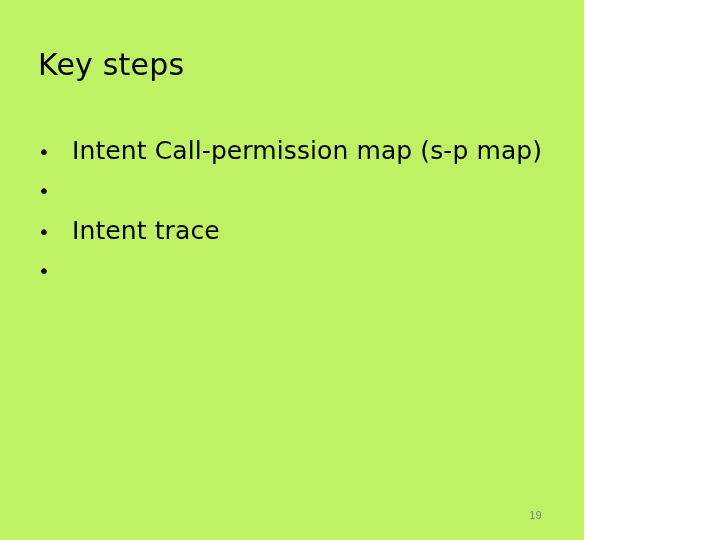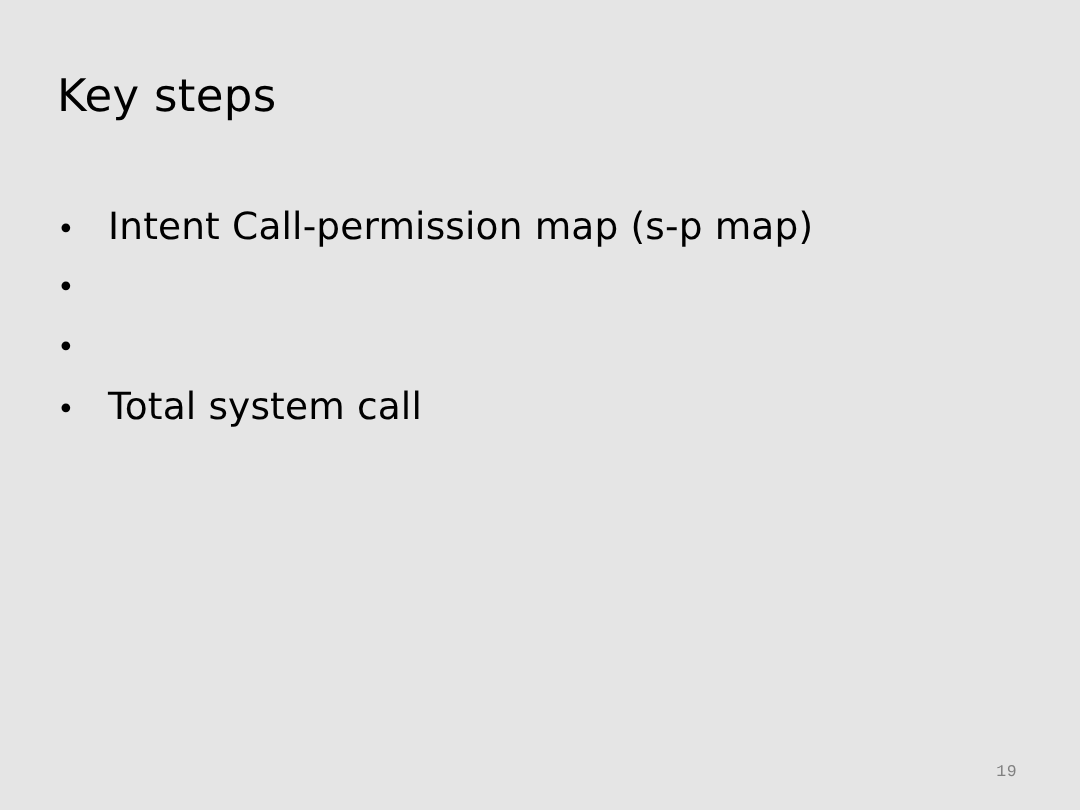--- a/index.html
+++ b/index.html
@@ -5,23 +5,23 @@
   html, body {
     margin: 0;
     padding: 0;
     background: #ffffff;
   }
   body {
     font-family: "DejaVu Sans", sans-serif;
   }
   .slide {
     position: relative;
-    width: 720px;
+    width: 584px;
     height: 540px;
-    background: #e5e5e5;
+    background: #bef264;
     overflow: hidden;
   }
   .slide-title {
     position: absolute;
     left: 38px;
     top: 46px;
     font-family: "DejaVu Sans", sans-serif;
     font-size: 30px;
     font-weight: 400;
     line-height: 38px;
@@ -59,21 +59,21 @@
     color: #000000;
   }
   .bullet-text {
     flex: 0 1 auto;
     letter-spacing: 0.1px;
   }
   .page-number {
     position: absolute;
     right: 42px;
     bottom: 18px;
-    font-family: Liberation Mono, monospace;
+    font-family: Liberation Sans, sans-serif;
     font-size: 11px;
     line-height: 13px;
     color: #808080;
     letter-spacing: 0.3px;
   }
 </style>
 </head>
 <body>
 
 <div class="slide">
@@ -83,22 +83,22 @@
   <ul class="bullet-list">
     <li class="bullet-item">
       <span class="bullet-marker">•</span>
       <span class="bullet-text">Intent Call-permission map (s-p map)</span>
     </li>
     <li class="bullet-item">
       <span class="bullet-marker">•</span>
     </li>
     <li class="bullet-item">
       <span class="bullet-marker">•</span>
+      <span class="bullet-text">Intent trace</span>
     </li>
     <li class="bullet-item">
       <span class="bullet-marker">•</span>
-      <span class="bullet-text">Total system call</span>
     </li>
   </ul>
 
   <div class="page-number">19</div>
 
 </div>
 
 </body></html>

